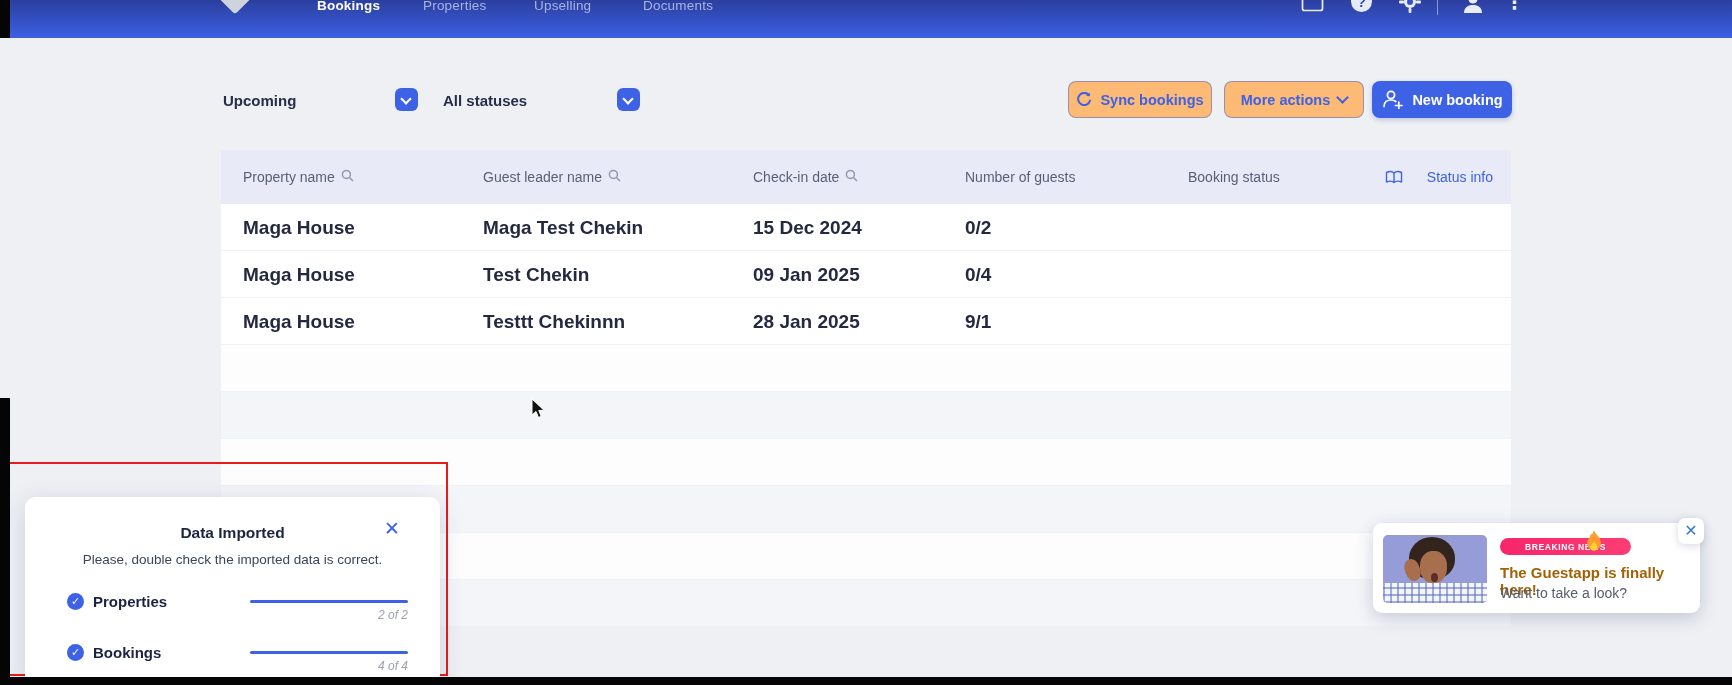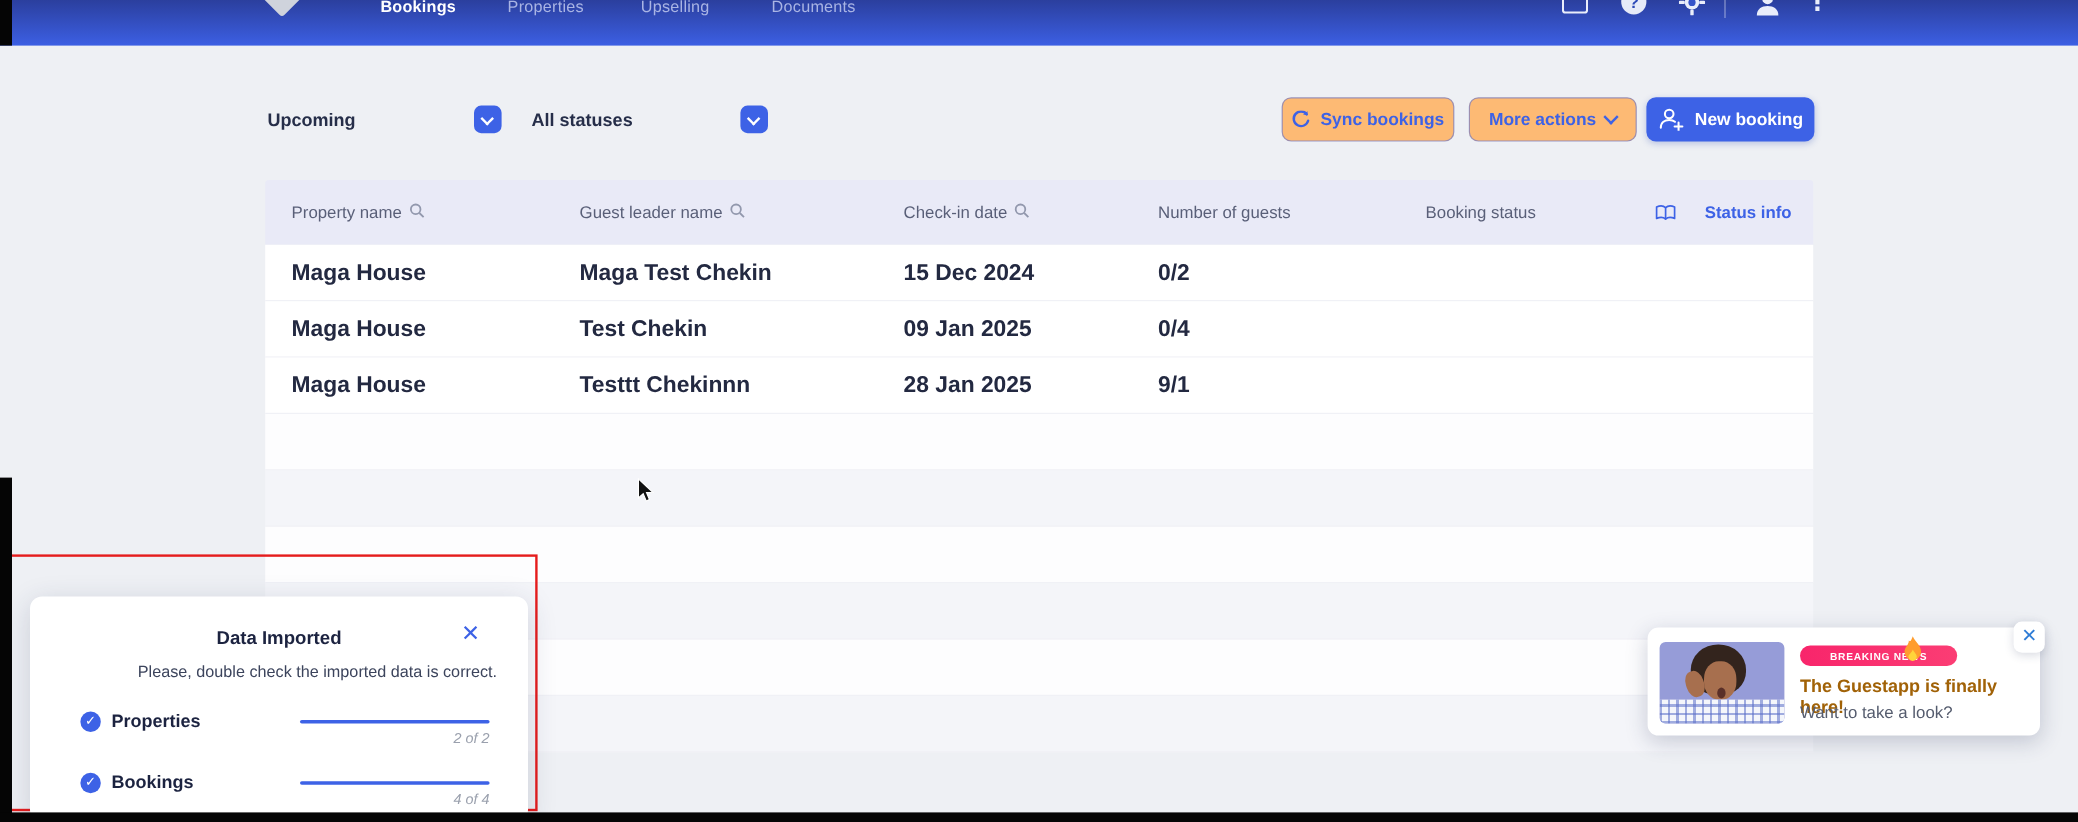--- a/index.html
+++ b/index.html
@@ -26,38 +26,38 @@
        font-size:14.5px;font-weight:600;cursor:pointer;}
   .btn.ghost{background:#fdba74;border:1px solid rgba(61,98,230,.5);color:#3d62e6;}
   .btn.solid{background:#3d62e6;color:#fff;box-shadow:0 2px 5px rgba(40,70,180,.25);}
   .chev-blue{width:9px;height:9px;border-left:2.4px solid #3d62e6;border-bottom:2.4px solid #3d62e6;transform:rotate(-45deg);margin-top:-4px;}
 
   
   .table{position:absolute;left:221px;top:150px;width:1290px;}
   .thead{position:relative;height:54px;background:#e9eaf7;border-radius:3px 3px 0 0;}
   .th{position:absolute;top:0;height:54px;display:flex;align-items:center;gap:6px;font-size:14px;color:#595f78;}
   .status-info{position:absolute;right:18px;top:0;height:54px;display:flex;align-items:center;gap:24px;
-               color:#3d62e6;font-size:14px;font-weight:700;cursor:pointer;}
+               color:#3d62e6;font-size:14px;font-weight:400;cursor:pointer;}
   .trow{position:relative;height:47px;background:#fff;border-bottom:1px solid #f0f1f6;cursor:pointer;}
   .td{position:absolute;top:0;height:47px;display:flex;align-items:center;font-size:19px;font-weight:600;color:#232941;}
   .erow{position:relative;height:47px;border-bottom:1px solid #f0f1f6;}
   .erow.plain{background:#fdfdfe;}
   .erow.stripe{background:#f4f5f9;}
   .c0{left:22px;} .c1{left:262px;} .c2{left:532px;} .c3{left:744px;} .c4{left:967px;}
 
   
   .cursor{position:absolute;left:531px;top:398px;}
 
   
   .red-rect{position:absolute;left:2px;top:462px;width:446px;height:214px;border:2px solid #e51c1c;}
   .modal{position:absolute;left:25px;top:497px;width:415px;height:188px;background:#fff;border-radius:10px;
          box-shadow:0 6px 24px rgba(40,50,90,.18);}
   .modal-title{position:absolute;left:0;top:27px;width:100%;text-align:center;font-size:15.5px;font-weight:700;color:#1c2340;}
   .modal-close{position:absolute;right:40px;top:22px;color:#3d62e6;font-size:19px;font-weight:700;cursor:pointer;line-height:19px;}
-  .modal-sub{position:absolute;left:0;top:55px;width:100%;text-align:center;font-size:13.5px;color:#3c445c;margin-left:32px;}
+  .modal-sub{position:absolute;left:0;top:55px;width:100%;text-align:center;font-size:13.5px;color:#3c445c;}
   .chk{position:absolute;left:42px;width:17px;height:17px;border-radius:50%;background:#3d62e6;color:#fff;
        font-size:11px;font-weight:700;text-align:center;line-height:17px;}
   .imp-label{position:absolute;left:68px;font-size:15px;font-weight:700;color:#1c2340;}
   .imp-bar{position:absolute;left:225px;width:158px;height:3px;border-radius:2px;background:#3d62e6;}
   .imp-count{position:absolute;left:225px;width:158px;text-align:right;font-size:12px;font-style:italic;color:#9aa0ad;}
 
   
   .promo{position:absolute;left:1373px;top:523px;width:327px;height:90px;background:#fff;border-radius:9px;
          box-shadow:0 5px 18px rgba(40,50,90,.22);}
   .promo-img{position:absolute;left:10px;top:12px;width:104px;height:68px;border-radius:5px;background:#969cd8;overflow:hidden;}

